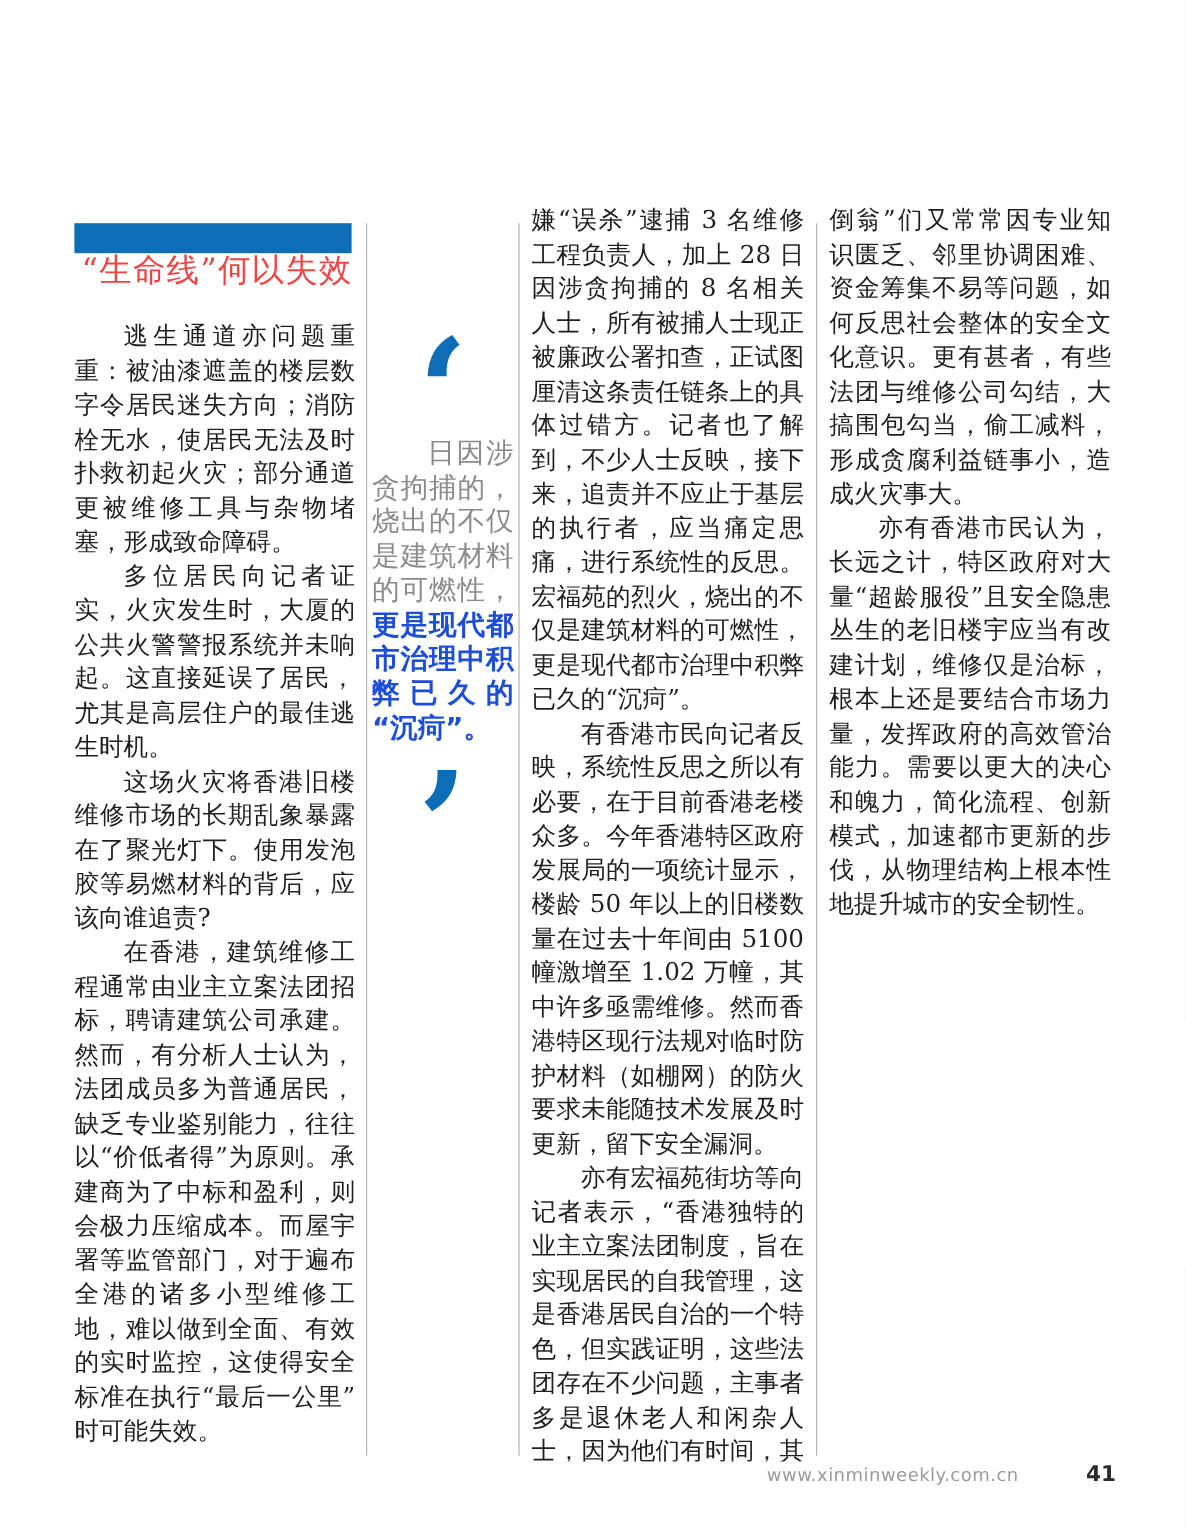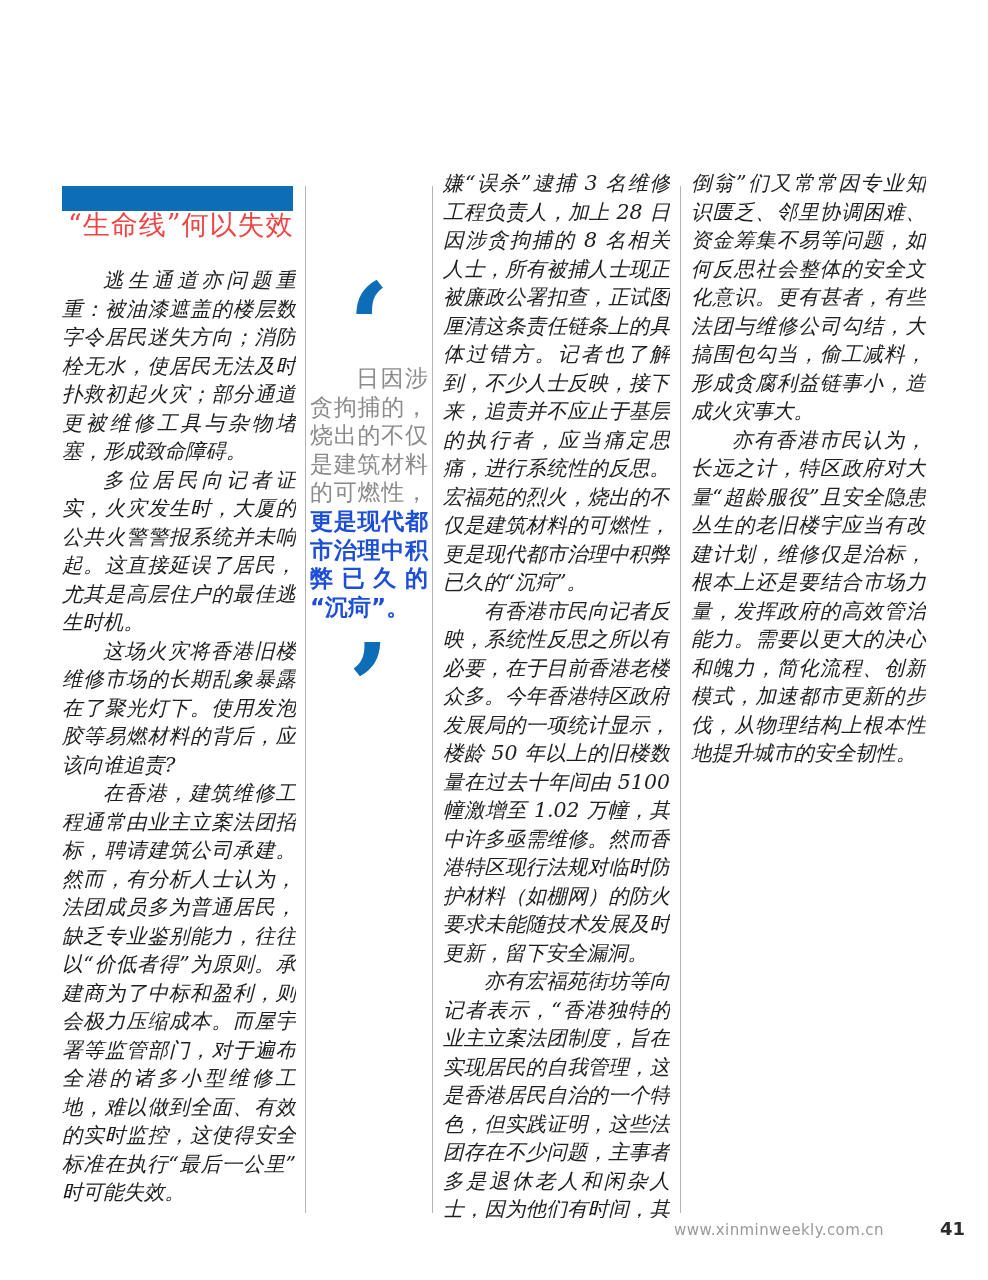--- a/index.html
+++ b/index.html
@@ -23,21 +23,21 @@
   .vrule-1 { left:305px; }
   .vrule-2 { left:432px; }
   .vrule-3 { left:680px; }
   .textcol {
     position:absolute; font-size:20.5px; line-height:28.5px;
     text-align:justify; overflow:hidden;
   }
   .col1 { left:62px;  top:266px; width:234px; height:952px; }
   .col2 { left:443px; top:169px; width:227px; height:1049px; }
   .col3 { left:691px; top:169px; width:235px; height:1049px; }
-  .para { margin:0; padding:0;font-style:italic; }
+  .para { margin:0; padding:0; }
   .para.indent { text-indent:2em; }
   .pullquote {
     position:absolute; left:310px; top:272px; width:118px;
   }
   .pq-glyph {
     display:block; text-align:center; color:#0d6db6;
     font-family:"DejaVu Serif", serif; font-weight:700;
     font-size:120px; height:86px; line-height:110px; overflow:hidden;
   }
   .pq-glyph.close { height:92px; line-height:118px; margin-top:8px; }
@@ -45,21 +45,20 @@
     margin:6px 0 0 0; font-size:23px; line-height:28.6px;
     color:#8a8a8a; text-align:justify; text-indent:2em;
   }
   .pq-emphasis {
     color:#1d4ed8; font-weight:700; font-family:"DejaVu Sans", sans-serif;
   }
   .footer {
     position:absolute; left:0; top:1218px; width:930px;
     display:flex; justify-content:flex-end; align-items:baseline; gap:15px;
     font-family:"DejaVu Sans", sans-serif;
-    padding-left:35px;
   }
   .footer-url  { color:#9a9a9a; font-size:15px; letter-spacing:0.4px; }
   .footer-page { color:#2b2b2b; font-size:18px; font-weight:700;margin-left:41px; }
 </style>
 </head>
 <body>
 
 <div class="page">
 
   <div class="kicker-bar"></div>

